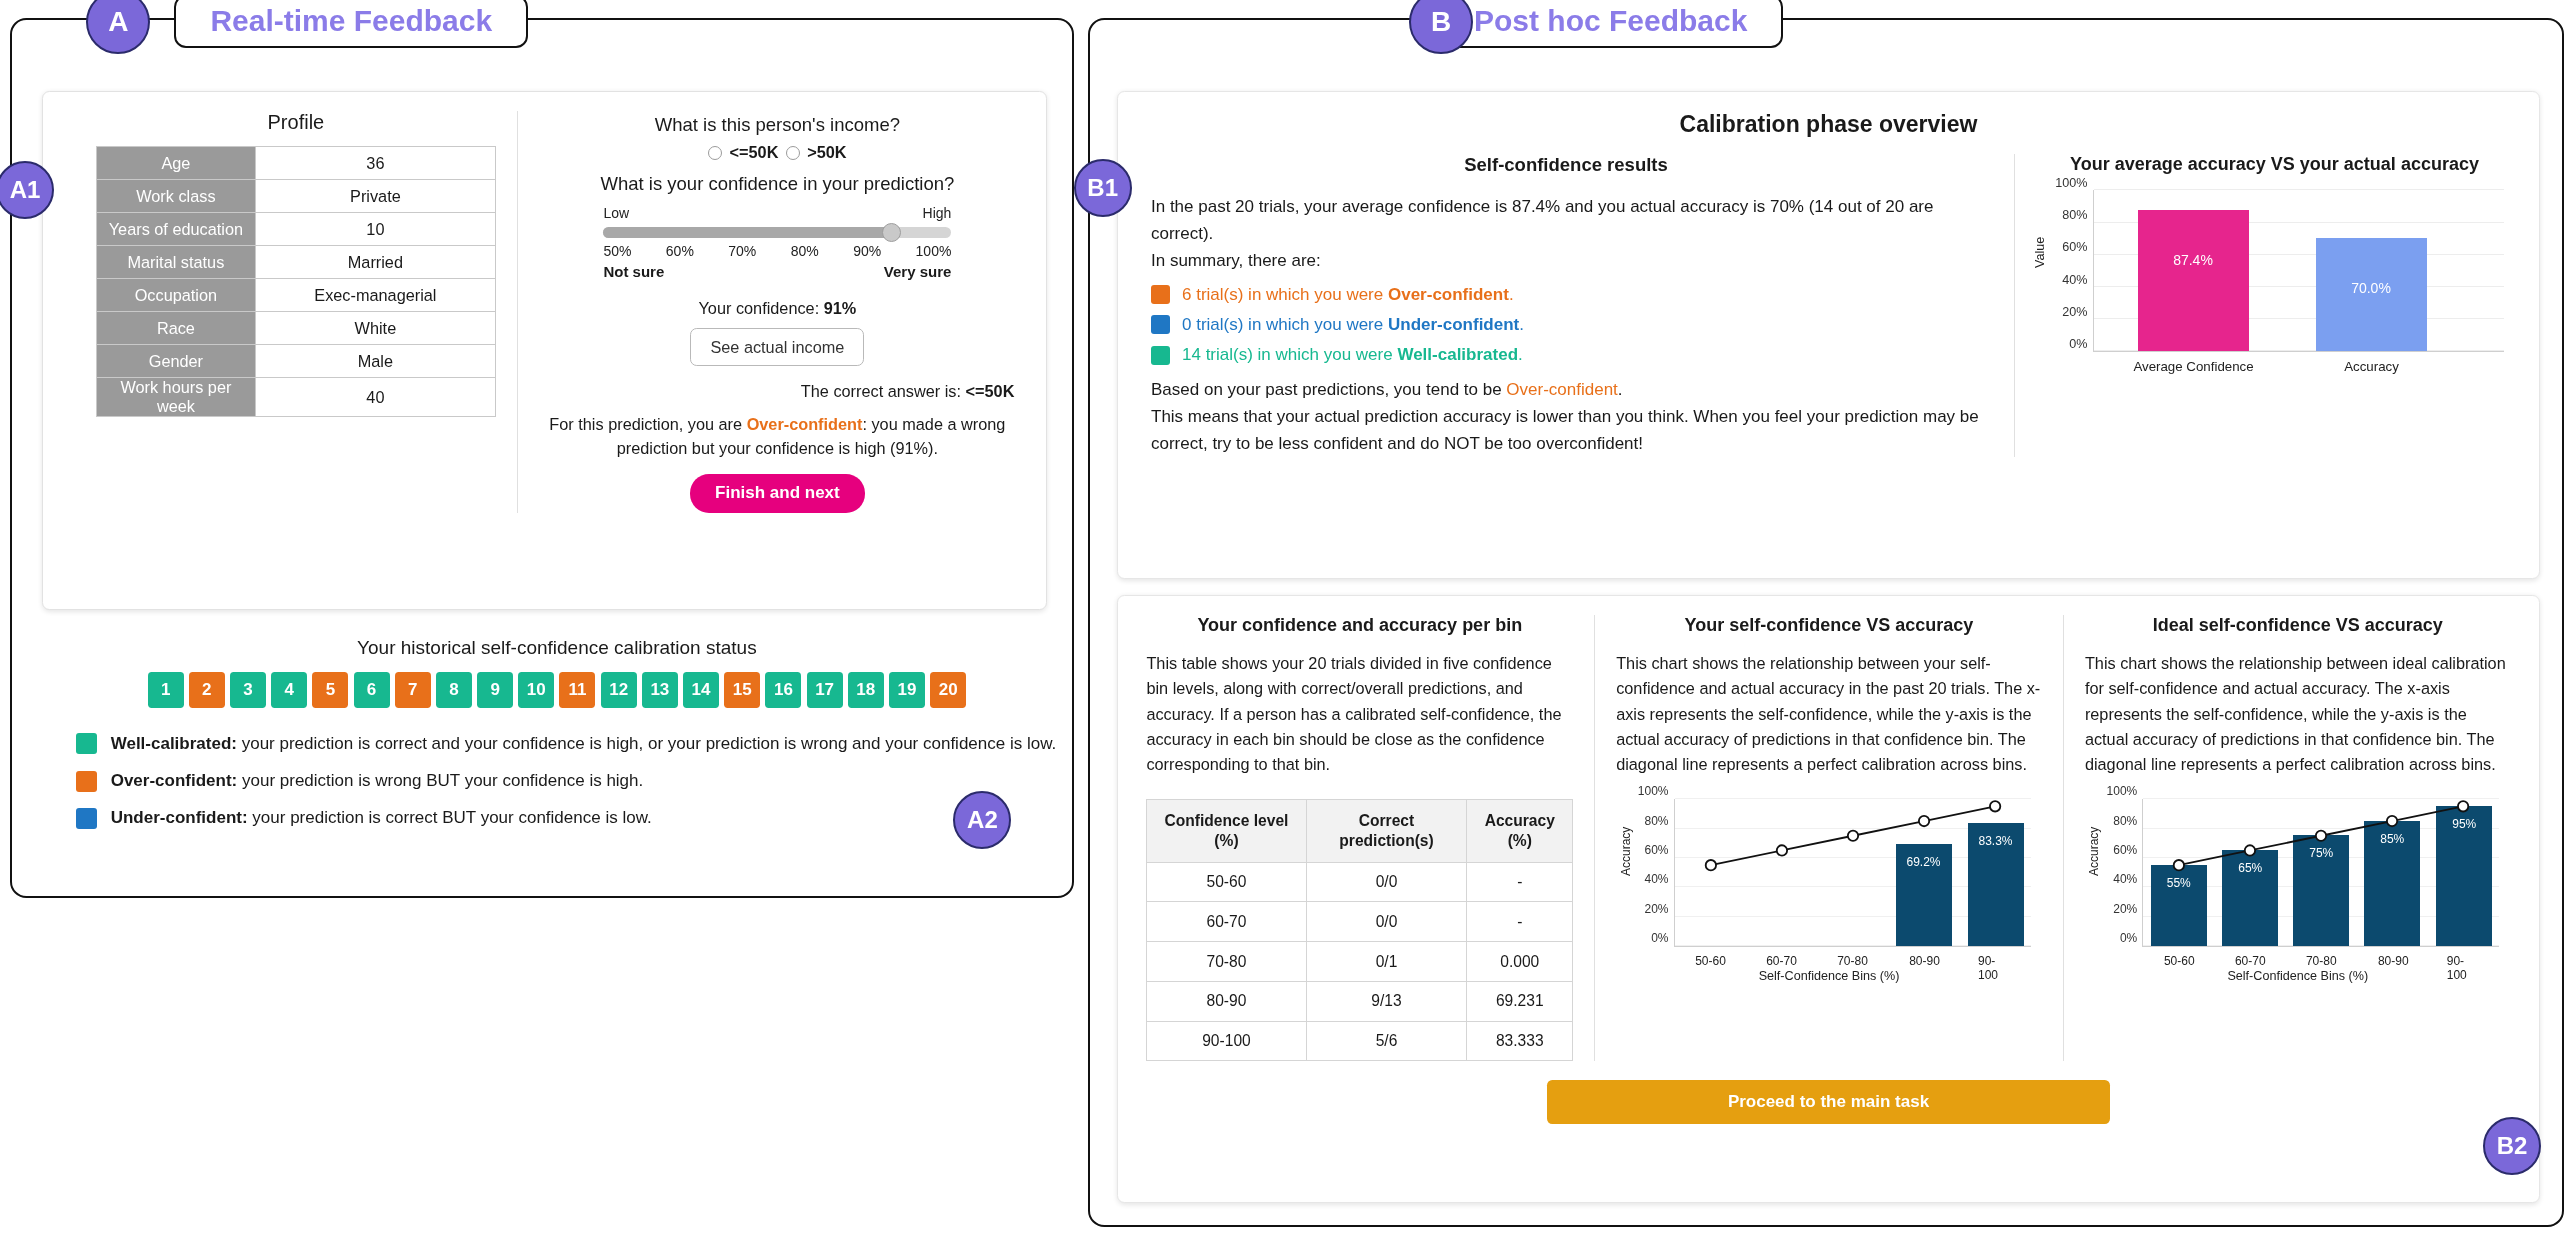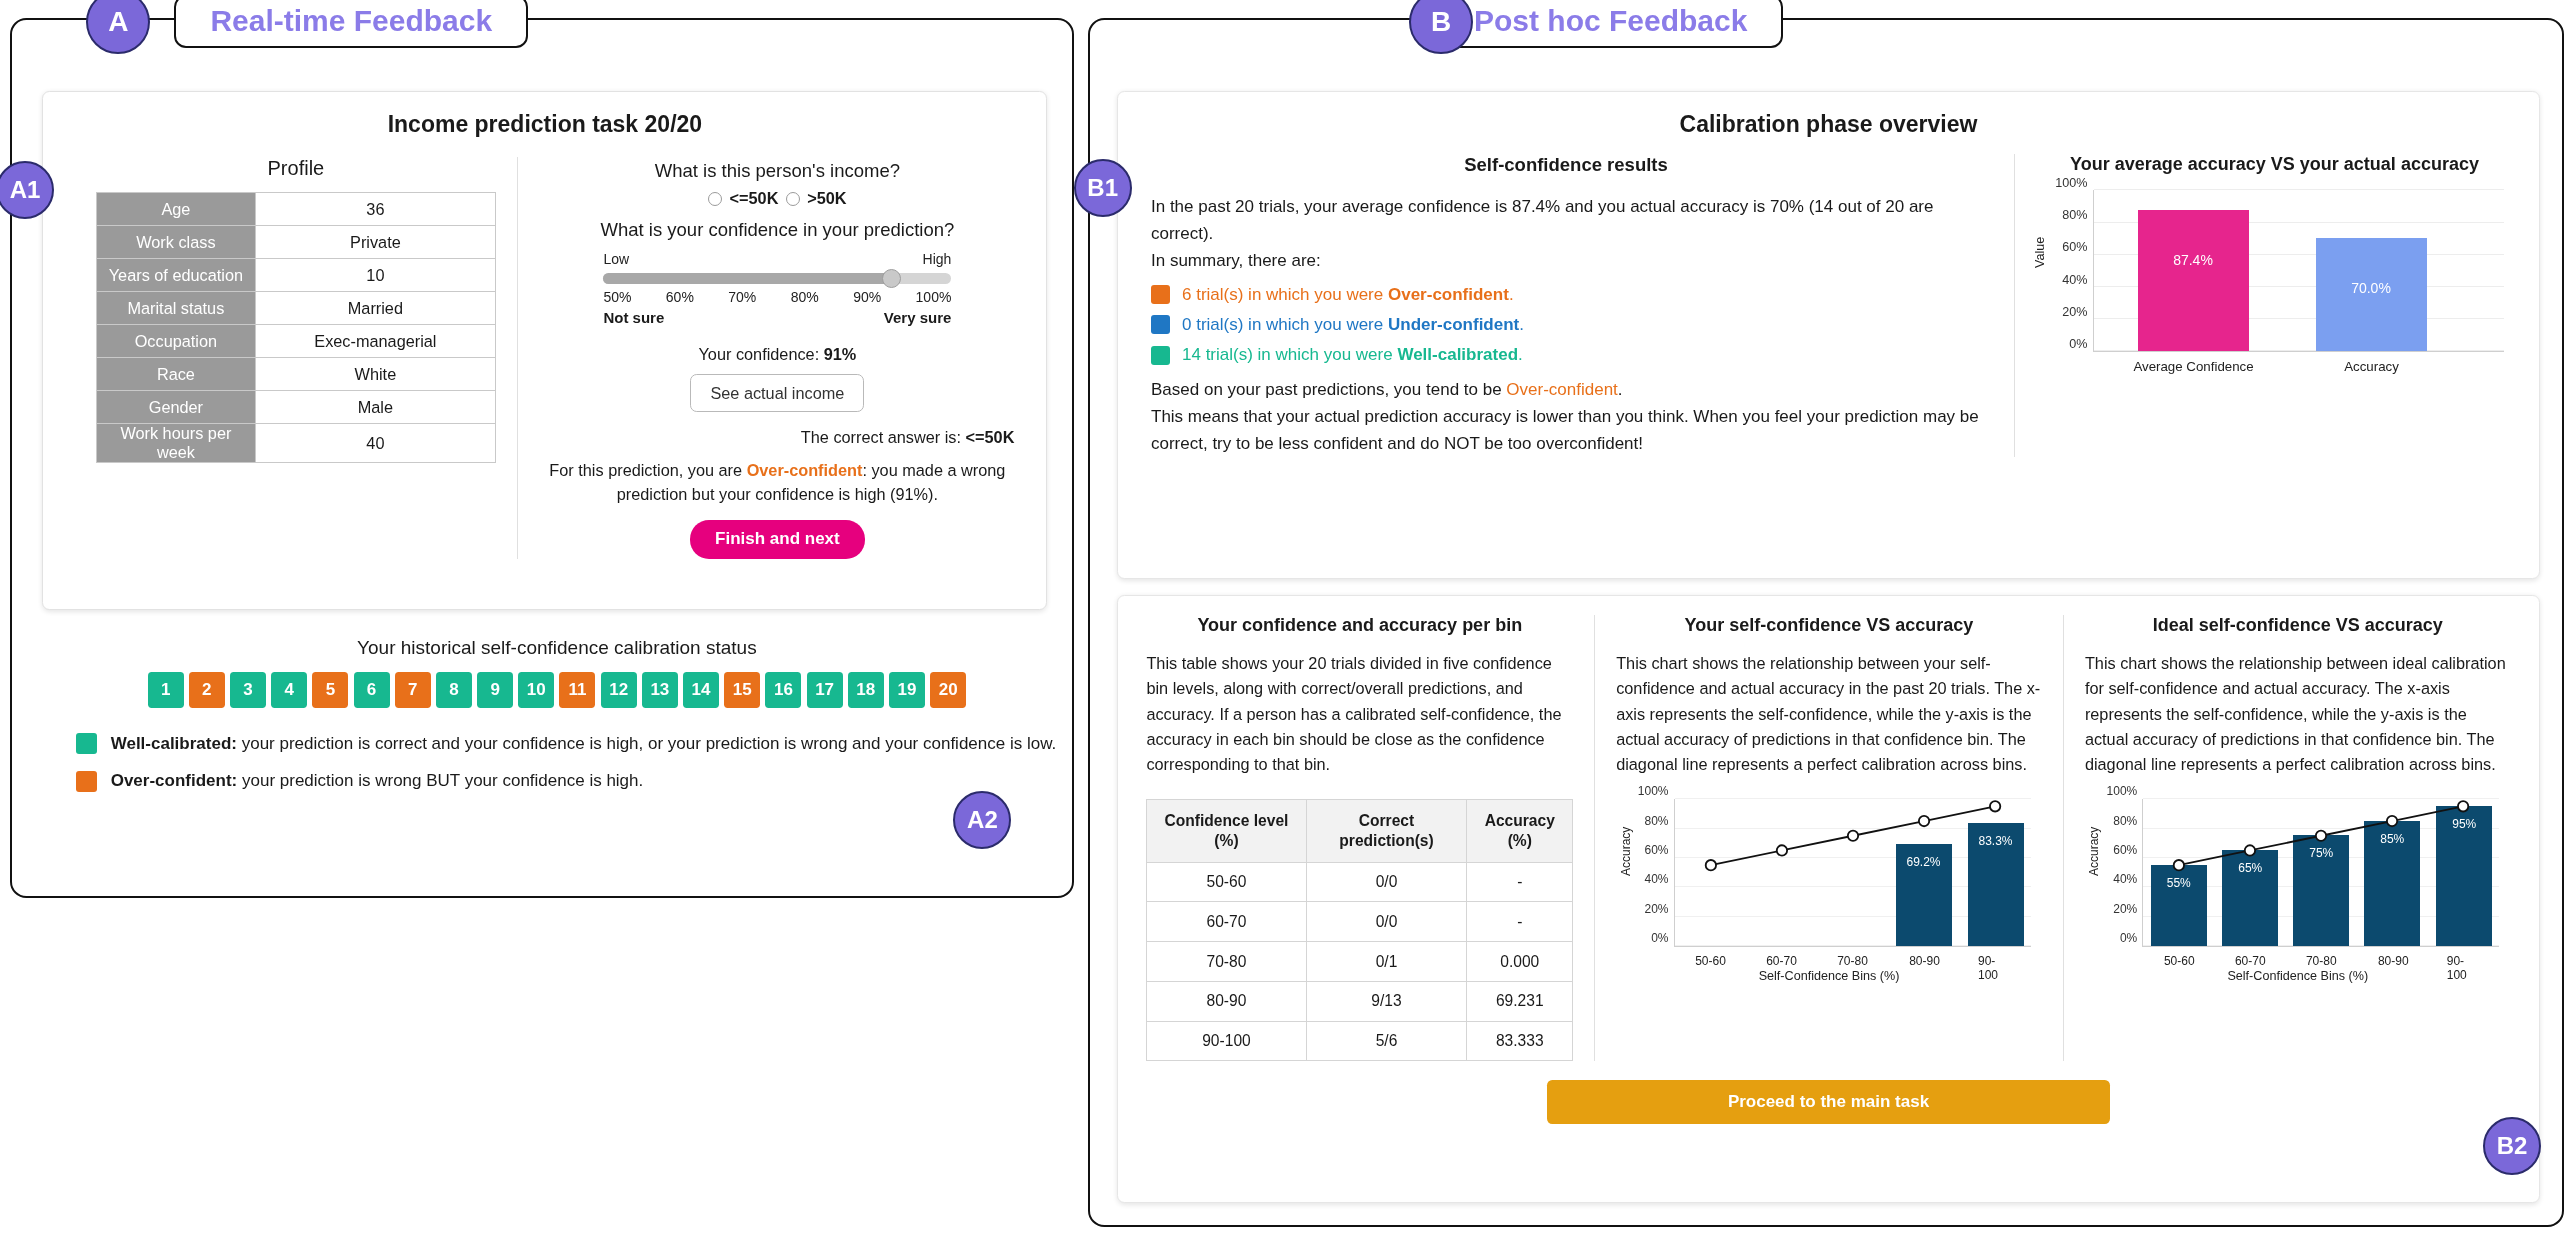--- a/index.html
+++ b/index.html
@@ -214,21 +214,20 @@
 </style>
 </head>
 <body>
 
 <div class="panel" id="panelA">
   <div class="badge" style="left:74px; top:-30px;">A</div>
   <div class="panel-title-box">Real-time Feedback</div>
   <div class="badge small" style="left:-16.3px; top:141px;">A1</div>
 
   <div class="a1-card">
-    <div class="task-title">Income prediction task 20/20</div>
     <div class="a1-body">
       <div class="a1-left">
         <div class="profile-h">Profile</div>
         <table class="profile">
           <tbody>
             <tr>
                 <td class="k">Age</td>
                 <td class="v">36</td>
               </tr>
             <tr>
@@ -336,20 +335,24 @@
       </div>
     <div class="legend">
       <div class="legend-row">
         <span class="legend-sq" style="background:#17b890;"></span>
         <span><b>Well-calibrated:</b><span> your prediction is correct and your confidence is high, or your prediction is wrong and your confidence is low.</span></span>
       </div>
       <div class="legend-row">
         <span class="legend-sq" style="background:#e8701a;"></span>
         <span><b>Over-confident:</b><span> your prediction is wrong BUT your confidence is high.</span></span>
       </div>
+      <div class="legend-row">
+        <span class="legend-sq" style="background:#1f77c4;"></span>
+        <span><b>Under-confident:</b><span> your prediction is correct BUT your confidence is low.</span></span>
+      </div>
     </div>
   </div>
   <div class="badge small" style="left:941px; top:771px;">A2</div>
 </div>
 
 <div class="panel" id="panelB">
   <div class="badge" style="left:319px; top:-30px;">B</div>
   <div class="panel-title-box">Post hoc Feedback</div>
   <div class="badge small" style="left:-16.3px; top:139px;">B1</div>
 

